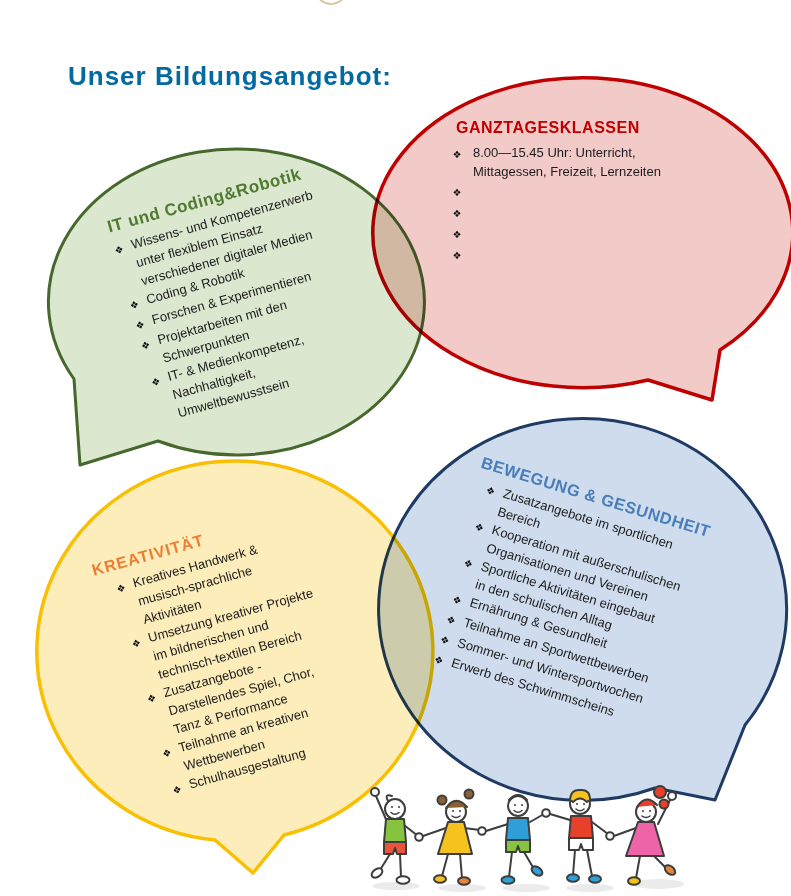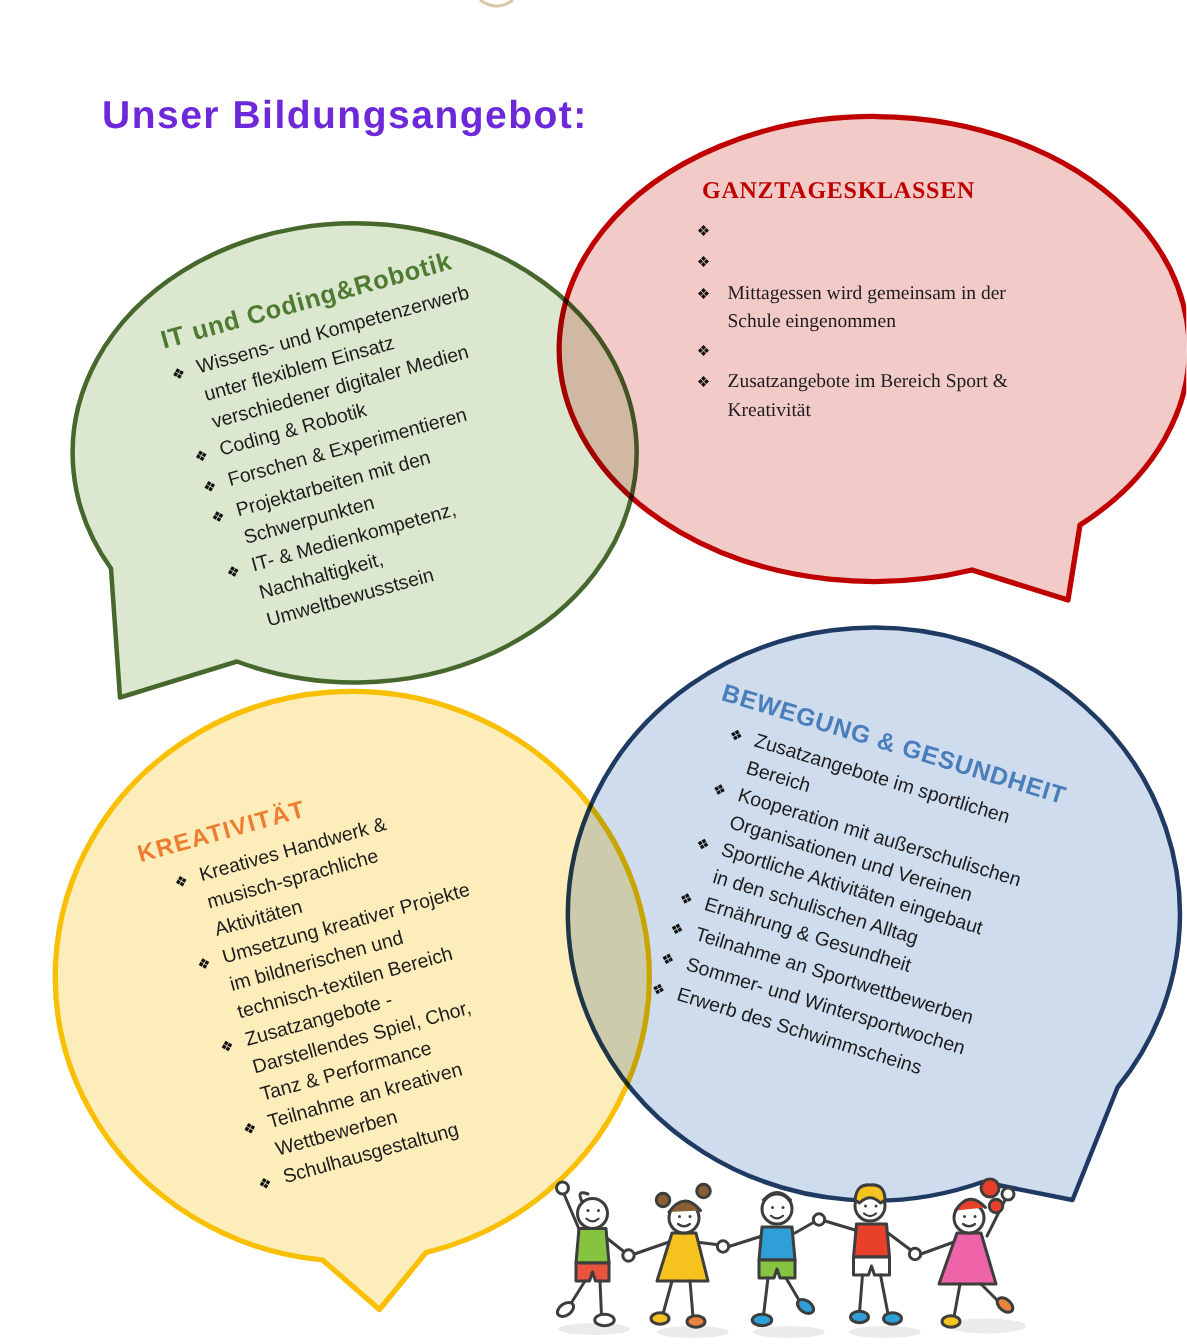--- a/index.html
+++ b/index.html
@@ -3,38 +3,38 @@
 <meta charset="utf-8">
 <style>
   html,body{margin:0;padding:0;}
   body{
     width:791px;height:896px;position:relative;overflow:hidden;
     background:#ffffff;
     font-family:"Liberation Sans", sans-serif;
   }
   .page-title{
     position:absolute;left:68px;top:44px;z-index:4;
-    font-size:26px;font-weight:bold;color:#6d28d9;letter-spacing:1px;
+    font-size:26px;font-weight:bold;color:#0369a1;letter-spacing:1px;
   }
   .bubble-layer{position:absolute;left:0;top:0;z-index:1;}
   .bubble-shape{mix-blend-mode:multiply;}
   .bubble-text{
     position:absolute;z-index:3;color:#1c1c1c;font-size:13px;line-height:19px;
   }
   .bt-title{font-weight:bold;margin-bottom:4px;}
   .items{display:block;}
   .item{display:flex;}
   .marker{flex:0 0 14px;font-size:10px;text-align:center;color:#111;padding-top:2px;}
   .text{white-space:pre-line;}
   
   .bt-it{left:84px;top:224px;width:330px;transform:rotate(-15.5deg);transform-origin:0 0;}
   .bt-it .bt-title{color:#4f7a31;font-size:17px;margin-left:22px;letter-spacing:.5px;}
   .bt-it .items{margin-left:20px;}
   
-  .bt-gt{left:452px;top:118px;width:320px;font-family:Liberation Serif, serif;}
+  .bt-gt{left:440px;top:118px;width:320px;}
   .bt-gt .bt-title{color:#c00000;font-size:16px;margin-left:16px;letter-spacing:.5px;margin-bottom:6px;}
   .bt-gt .items{margin-left:10px;}
   .bt-gt .item .text{margin-left:9px;}
   
   .bt-kr{left:84px;top:563px;width:320px;transform:rotate(-15.5deg);transform-origin:0 0;}
   .bt-kr .bt-title{color:#ed7d31;font-size:16px;margin-left:6px;letter-spacing:1px;}
   .bt-kr .items{margin-left:22px;}
   
   .bt-bw{left:448px;top:442px;width:330px;transform:rotate(17deg);transform-origin:0 0;}
   .bt-bw .bt-title{color:#4a7ebb;font-size:16.5px;margin-left:38px;letter-spacing:.5px;}
@@ -88,36 +88,34 @@
 Umweltbewusstsein</span>
       </div>
   </div>
 </section>
 
 <section class="bubble-text bt-gt">
   <div class="bt-title">GANZTAGESKLASSEN</div>
   <div class="items">
     <div class="item">
         <span class="marker">❖</span>
-      </div>
-    <div class="item">
-        <span class="marker">❖</span>
-      </div>
-    <div class="item">
-        <span class="marker">❖</span>
-        <span class="text">Mittagessen wird gemeinsam in der
-Schule eingenommen</span>
-      </div>
-    <div class="item">
-        <span class="marker">❖</span>
-      </div>
-    <div class="item">
-        <span class="marker">❖</span>
-        <span class="text">Zusatzangebote im Bereich Sport &amp;
-Kreativität</span>
+        <span class="text">8.00—15.45 Uhr: Unterricht,
+Mittagessen, Freizeit, Lernzeiten</span>
+      </div>
+    <div class="item">
+        <span class="marker">❖</span>
+      </div>
+    <div class="item">
+        <span class="marker">❖</span>
+      </div>
+    <div class="item">
+        <span class="marker">❖</span>
+      </div>
+    <div class="item">
+        <span class="marker">❖</span>
       </div>
   </div>
 </section>
 
 <section class="bubble-text bt-kr">
   <div class="bt-title">KREATIVITÄT</div>
   <div class="items">
     <div class="item">
         <span class="marker">❖</span>
         <span class="text">Kreatives Handwerk &amp;

